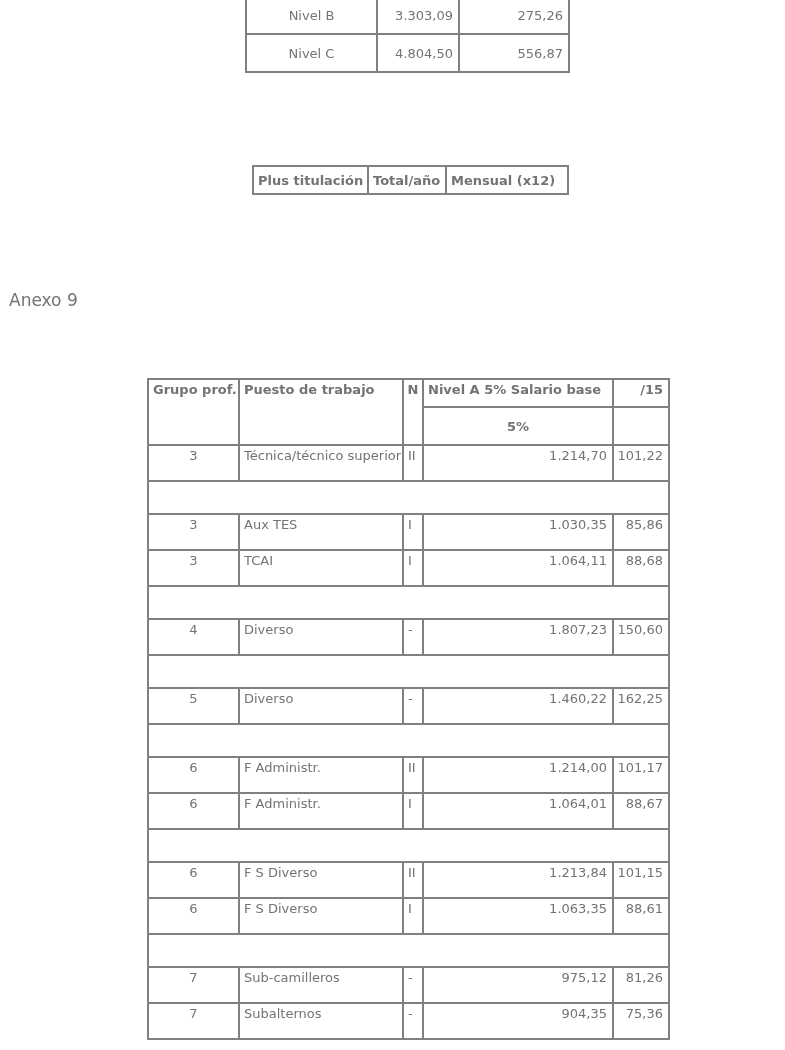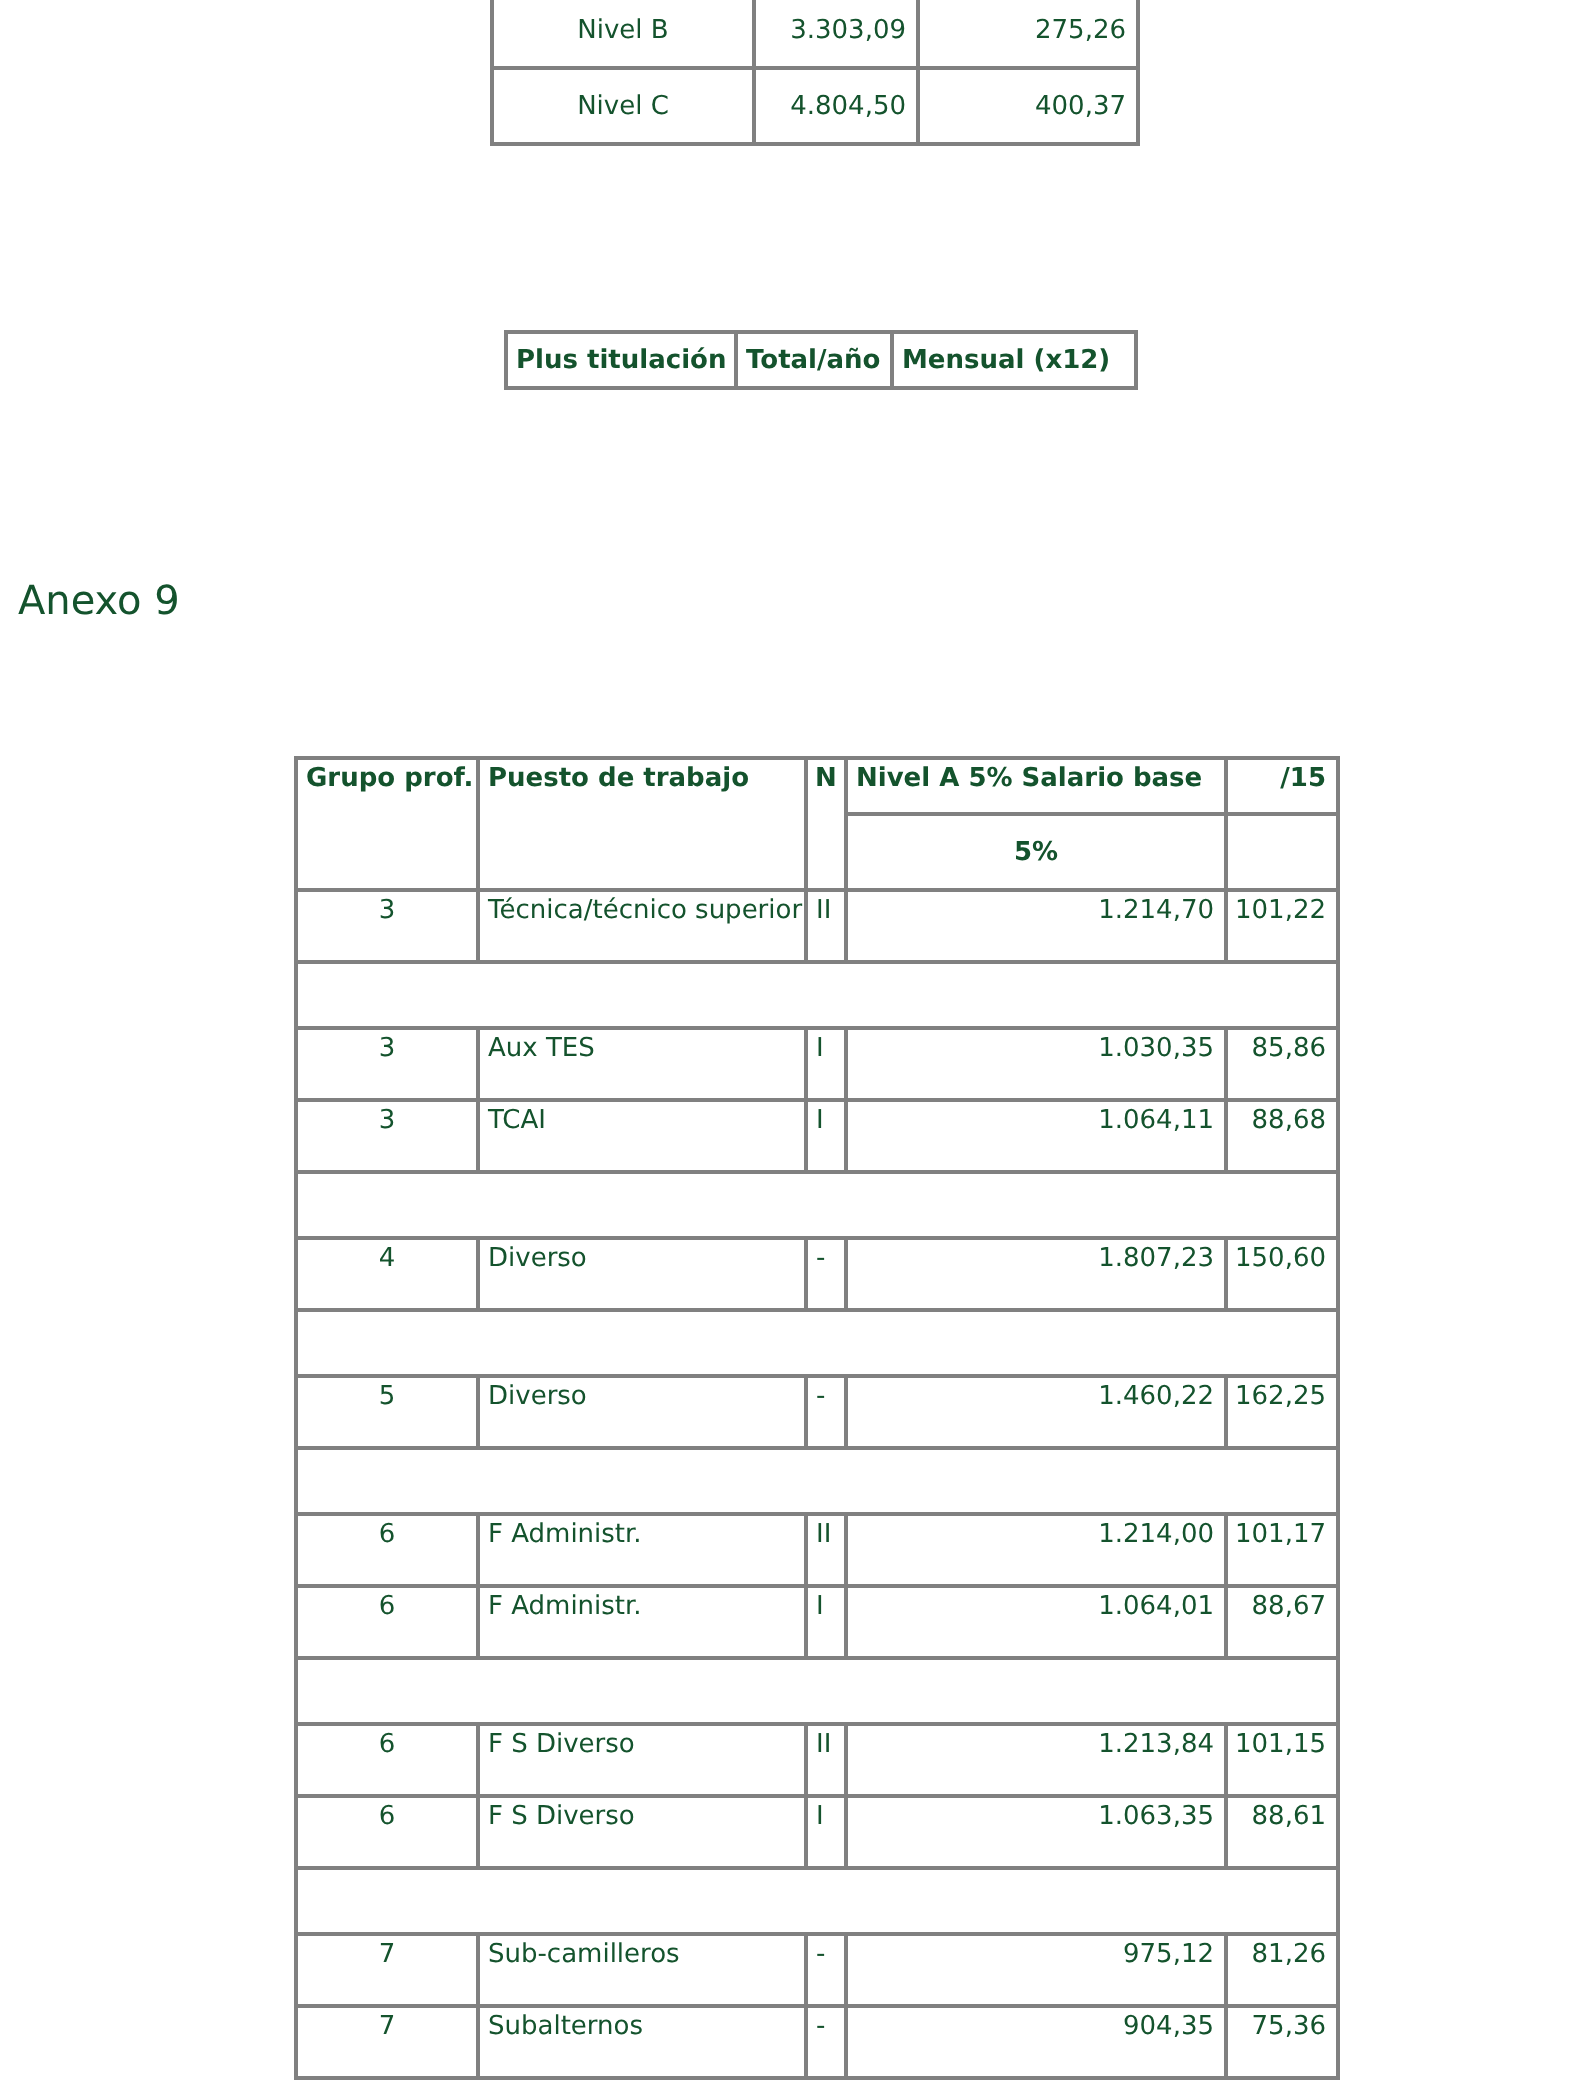--- a/index.html
+++ b/index.html
@@ -2,21 +2,21 @@
 <html><head>
 <meta charset="utf-8">
 <style>
   html, body { margin: 0; padding: 0; background: #ffffff; }
   .canvas {
     position: relative;
     width: 785px;
     height: 1050px;
     overflow: hidden;
     background: #ffffff;
-    color: #14532d;
+    color: #737373;
     font-family: "DejaVu Sans", "Liberation Sans", sans-serif;
     font-size: 13px;
   }
   table {
     border-collapse: collapse;
     table-layout: fixed;
     position: absolute;
   }
   td {
     border: 2px solid #808080;
@@ -35,21 +35,21 @@
 
   
   .t-plus { left: 252px; top: 165px; width: 315px; }
   .t-plus tr.hd td { height: 26px; vertical-align: middle; }
   .t-plus tr.dt td { height: 28px; vertical-align: top; padding-top: 6px; }
 
   
   .heading {
     position: absolute;
     left: 9px;
-    font-size: 20px;
+    font-size: 17px;
     line-height: 19px;
     white-space: nowrap;
   }
   .heading.h-title    { top: 291px; }
   .heading.h-subtitle { top: 316px; }
 
   
   .t-inc { left: 147px; top: 378px; width: 521px; }
   .t-inc tr.h1 td { height: 24px; padding-top: 2px; vertical-align: top; margin-top: 46px; }
   .t-inc tr.h1 td.span2 { height: auto; }
@@ -71,21 +71,21 @@
       </colgroup>
     <tbody>
       <tr>
         <td class="ac">Nivel B</td>
         <td class="ar">3.303,09</td>
         <td class="ar">275,26</td>
       </tr>
       <tr>
         <td class="ac">Nivel C</td>
         <td class="ar">4.804,50</td>
-        <td class="ar">400,37</td>
+        <td class="ar">556,87</td>
       </tr>
     </tbody>
   </table>
 
   <table class="t-plus">
     <colgroup>
         <col style="width:115px">
         <col style="width:78px">
         <col style="width:122px">
       </colgroup>

